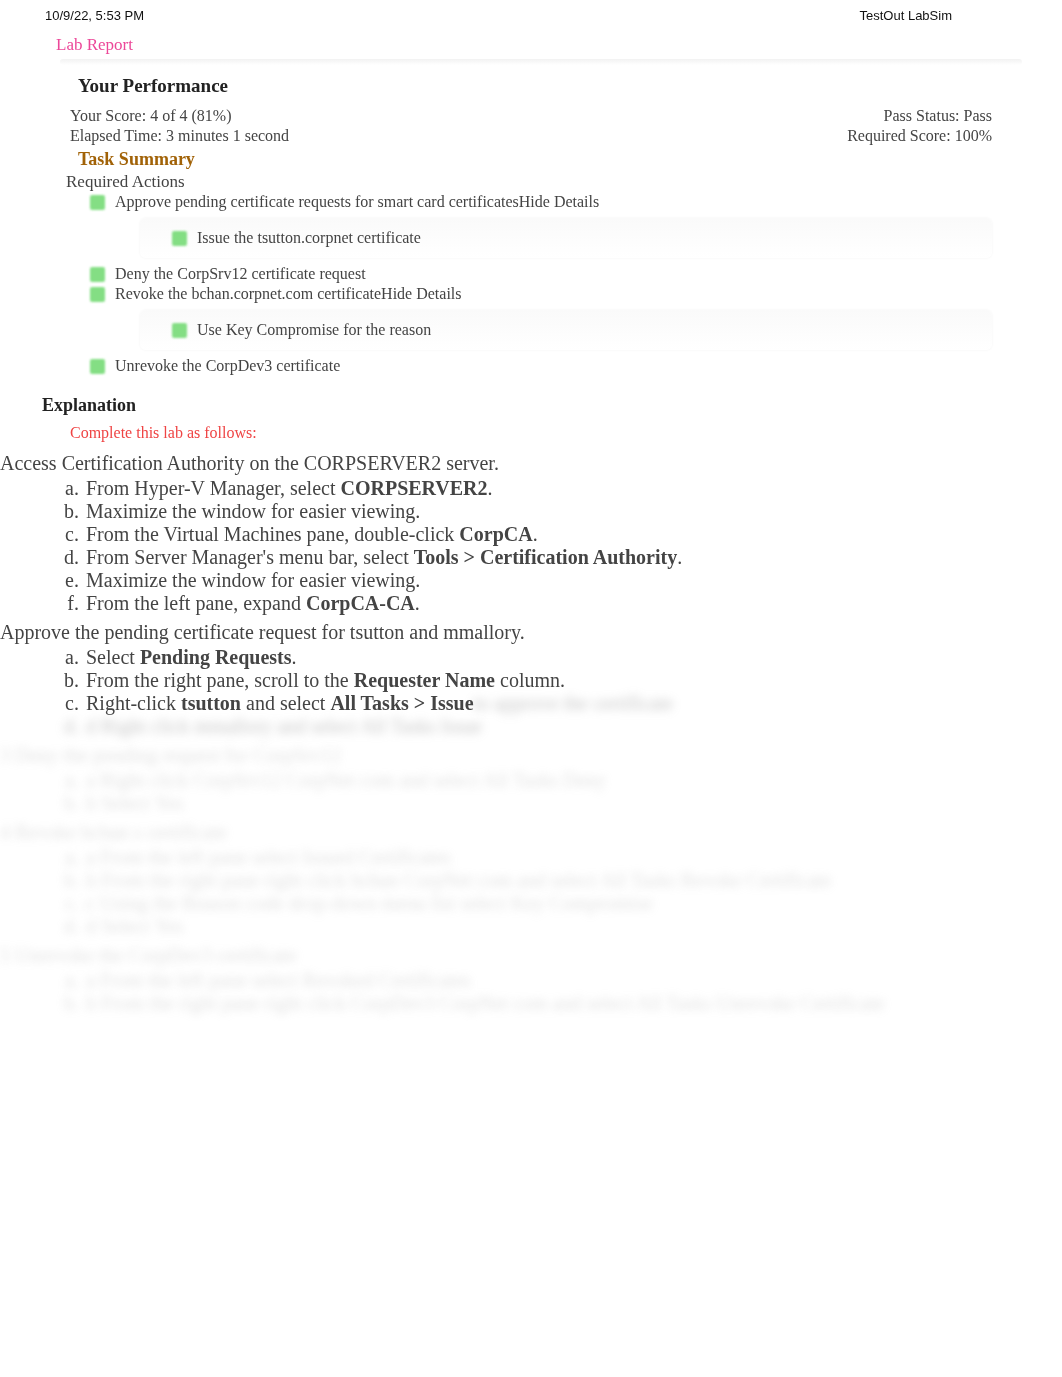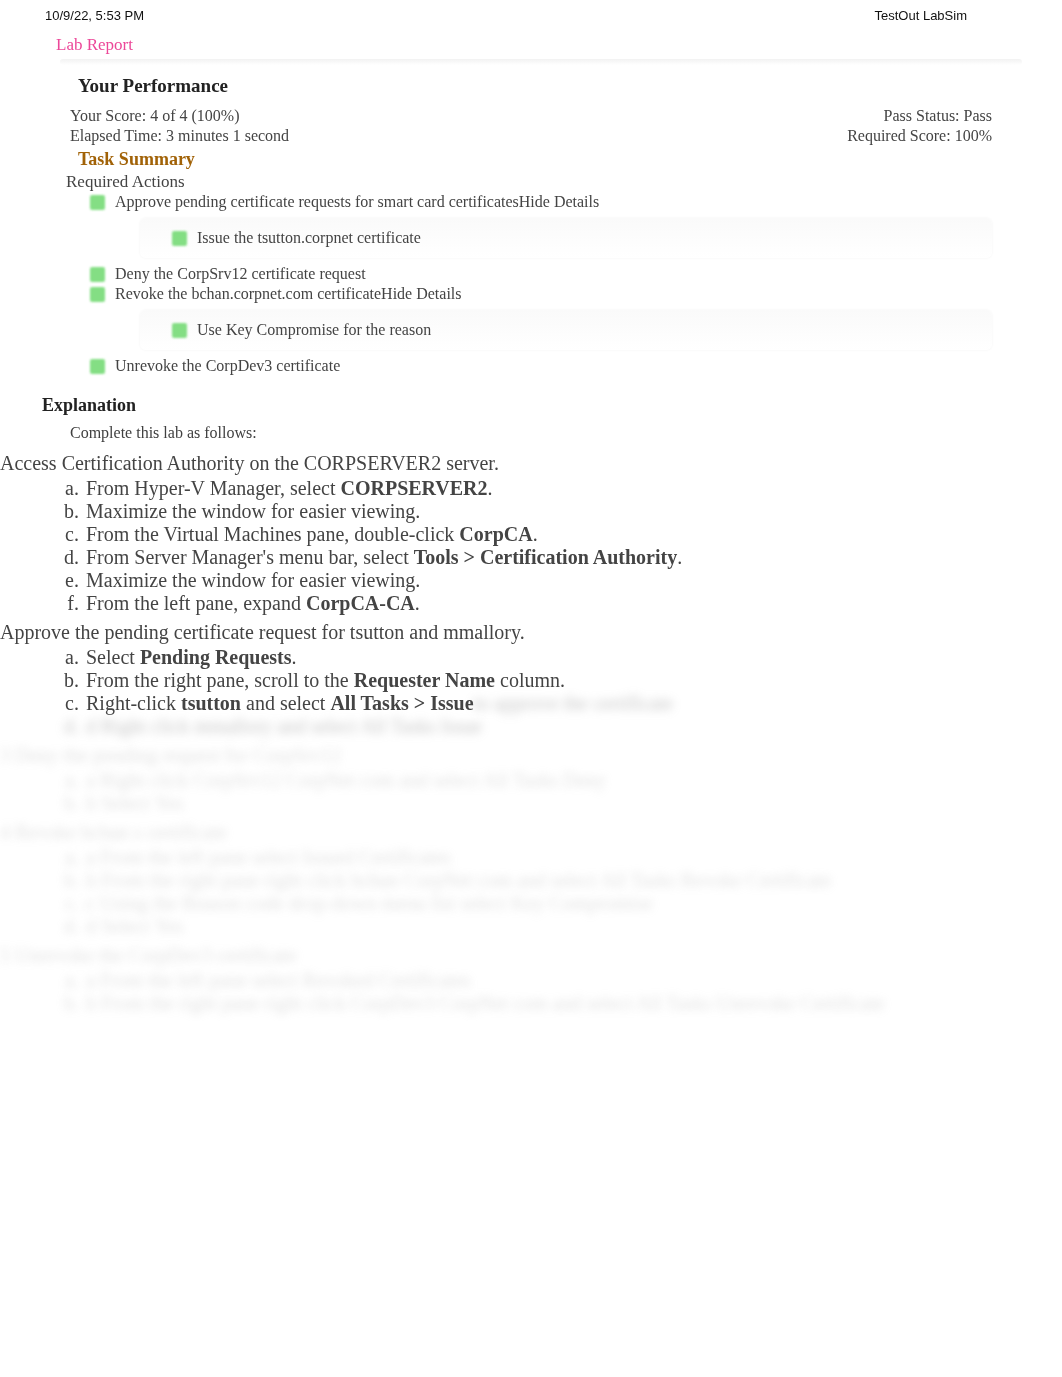--- a/index.html
+++ b/index.html
@@ -6,21 +6,21 @@
     body {
       font-family: Georgia, 'Times New Roman', serif;
       background: #fff;
       color: #333;
       width: 1062px;
       padding: 0;
     }
     .page-header {
       display: flex;
       justify-content: space-between;
-      padding: 8px 35px 4px 45px;
+      padding: 8px 50px 4px 45px;
       font-family: Arial, sans-serif;
       font-size: 13px;
       color: #111;
     }
     .page-header .right { margin-right: 60px; }
     .lab-report {
       font-size: 17px;
       color: #ec4899;
       padding: 8px 0 4px 56px;
       font-family: Georgia, serif;
@@ -86,21 +86,21 @@
     }
     .explanation-h {
       font-weight: bold;
       font-size: 18px;
       color: #222;
       padding-left: 42px;
       margin: 19px 0 8px 0;
     }
     .body-text {
       font-size: 16px;
-      color: #404040;
+      color: #ef4444;
       padding-left: 70px;
       margin-bottom: 10px;
     }
     ol.num {
       list-style: decimal;
       font-size: 20px;
       color: #444;
     }
     ol.num > li { margin-bottom: 6px; }
     ol.alpha {
@@ -131,21 +131,21 @@
   <span>10/9/22, 5:53 PM</span>
   <span class="right">TestOut LabSim</span>
 </div>
 
 <div class="lab-report">Lab Report</div>
 <div class="gradient-bar"></div>
 
 <div class="section-h">Your Performance</div>
 
 <div class="score-row">
-  <span>Your Score: 4 of 4 (100%)</span>
+  <span>Your Score: 4 of 4 (81%)</span>
   <span>Pass Status: Pass</span>
 </div>
 <div class="score-row">
   <span>Elapsed Time: 3 minutes 1 second</span>
   <span>Required Score: 100%</span>
 </div>
 
 <div class="task-summary-h">Task Summary</div>
 <div class="req-actions">Required Actions</div>
 

